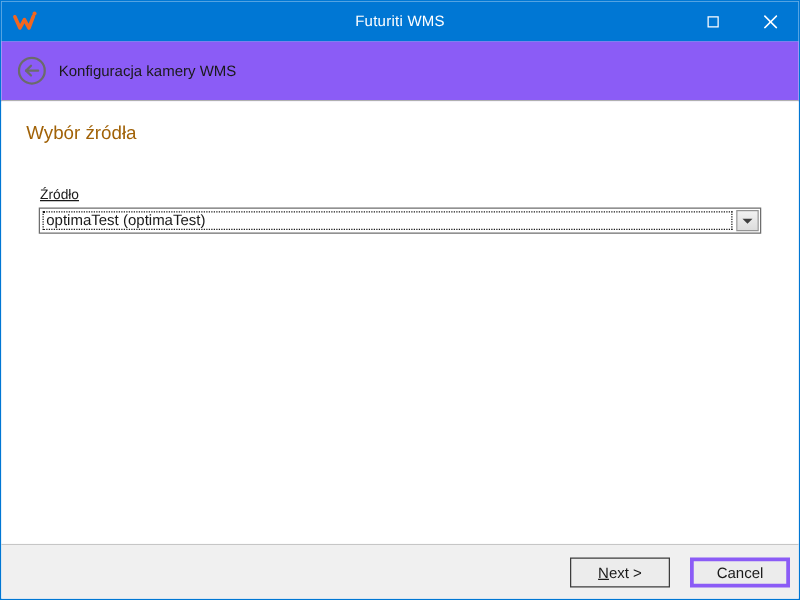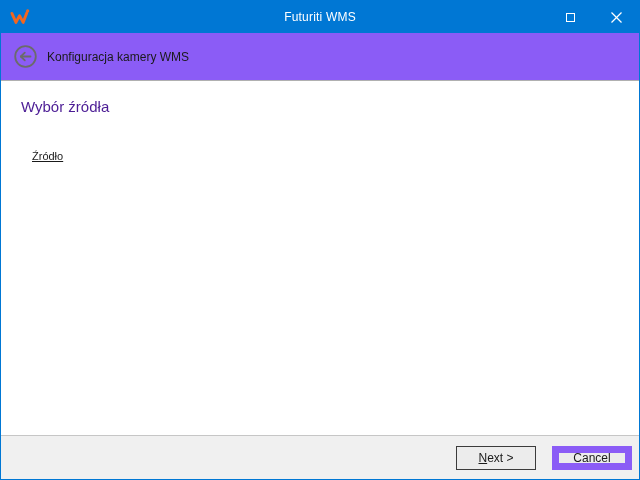--- a/index.html
+++ b/index.html
@@ -14,33 +14,33 @@
   .cap-btn{width:46px;height:100%;display:flex;align-items:center;justify-content:center;cursor:default;}
   .max-box{width:9px;height:9px;border:1px solid #ffffff;box-sizing:border-box;background:transparent;}
 
   
   .header{flex:0 0 47px;height:47px;background:#8b5cf6;border-bottom:1px solid #b0b0b0;display:flex;align-items:center;padding-left:12px;gap:10px;}
   .back-btn{width:24px;height:24px;display:flex;align-items:center;justify-content:center;background:transparent;border:none;padding:0;}
   .header-title{font-size:12px;color:#1a1a1a;}
 
   
   .content{flex:1 1 auto;background:#ffffff;position:relative;}
-  .page-heading{margin:0;padding:17px 0 0 20px;font-size:15px;font-weight:normal;color:#4c1d95;}
+  .page-heading{margin:0;padding:17px 0 0 20px;font-size:15px;font-weight:normal;color:#a16207;}
   .field{margin:35px 30px 0 30px;}
   .field-label{font-size:11px;color:#1a1a1a;margin:0 0 4px 1px;text-decoration:underline;}
   .combobox{position:relative;height:21px;border:1px solid #6e6e6e;background:#ffffff;box-sizing:border-box;}
   .combobox-value{position:absolute;left:2px;top:2px;bottom:2px;right:22px;border:1px dotted #1a1a1a;font-size:12px;line-height:13px;padding:0 0 0 2px;color:#1a1a1a;white-space:nowrap;overflow:hidden;display:flex;align-items:center;}
   .combobox-button{position:absolute;right:1px;top:1px;bottom:1px;width:18px;background:linear-gradient(#f2f2f2,#dddddd);border:1px solid #949494;box-sizing:border-box;display:flex;align-items:center;justify-content:center;}
   .arrow-down{width:0;height:0;border-left:4px solid transparent;border-right:4px solid transparent;border-top:4px solid #3f3f3f;}
 
   
   .footer{flex:0 0 44px;height:44px;background:#f0f0f0;border-top:1px solid #c6c6c6;display:flex;align-items:center;justify-content:flex-end;gap:16px;padding-right:7px;box-sizing:border-box;}
   .btn{width:80px;height:24px;font-size:12px;color:#1a1a1a;display:flex;align-items:center;justify-content:center;background:#ececec;box-sizing:border-box;font-family:inherit;}
   .btn-next{border:1px solid #3c3c3c;}
-  .btn-cancel{border:7px solid #8b5cf6;}
+  .btn-cancel{border:3px solid #8b5cf6;}
   .mnemonic{text-decoration:underline;}
 </style>
 </head>
 <body>
 
 <div class="window">
 
   <div class="titlebar">
     <span class="logo">
       <svg width="22" height="18" viewBox="0 0 24 20" aria-hidden="true">
@@ -71,20 +71,26 @@
       </svg>
     </button>
     <span class="header-title">Konfiguracja kamery WMS</span>
   </div>
 
   <div class="content">
     <h1 class="page-heading">Wybór źródła</h1>
 
     <div class="field">
       <div class="field-label">Źródło</div>
+      <div class="combobox">
+        <div class="combobox-value">optimaTest (optimaTest)</div>
+        <div class="combobox-button">
+          <span class="arrow-down"></span>
+        </div>
+      </div>
     </div>
   </div>
 
   <div class="footer">
     <button class="btn btn-next">
         <span class="mnemonic">N</span>
         <span>ext &gt;</span>
       </button>
     <button class="btn btn-cancel">
         <span>Cancel</span>

